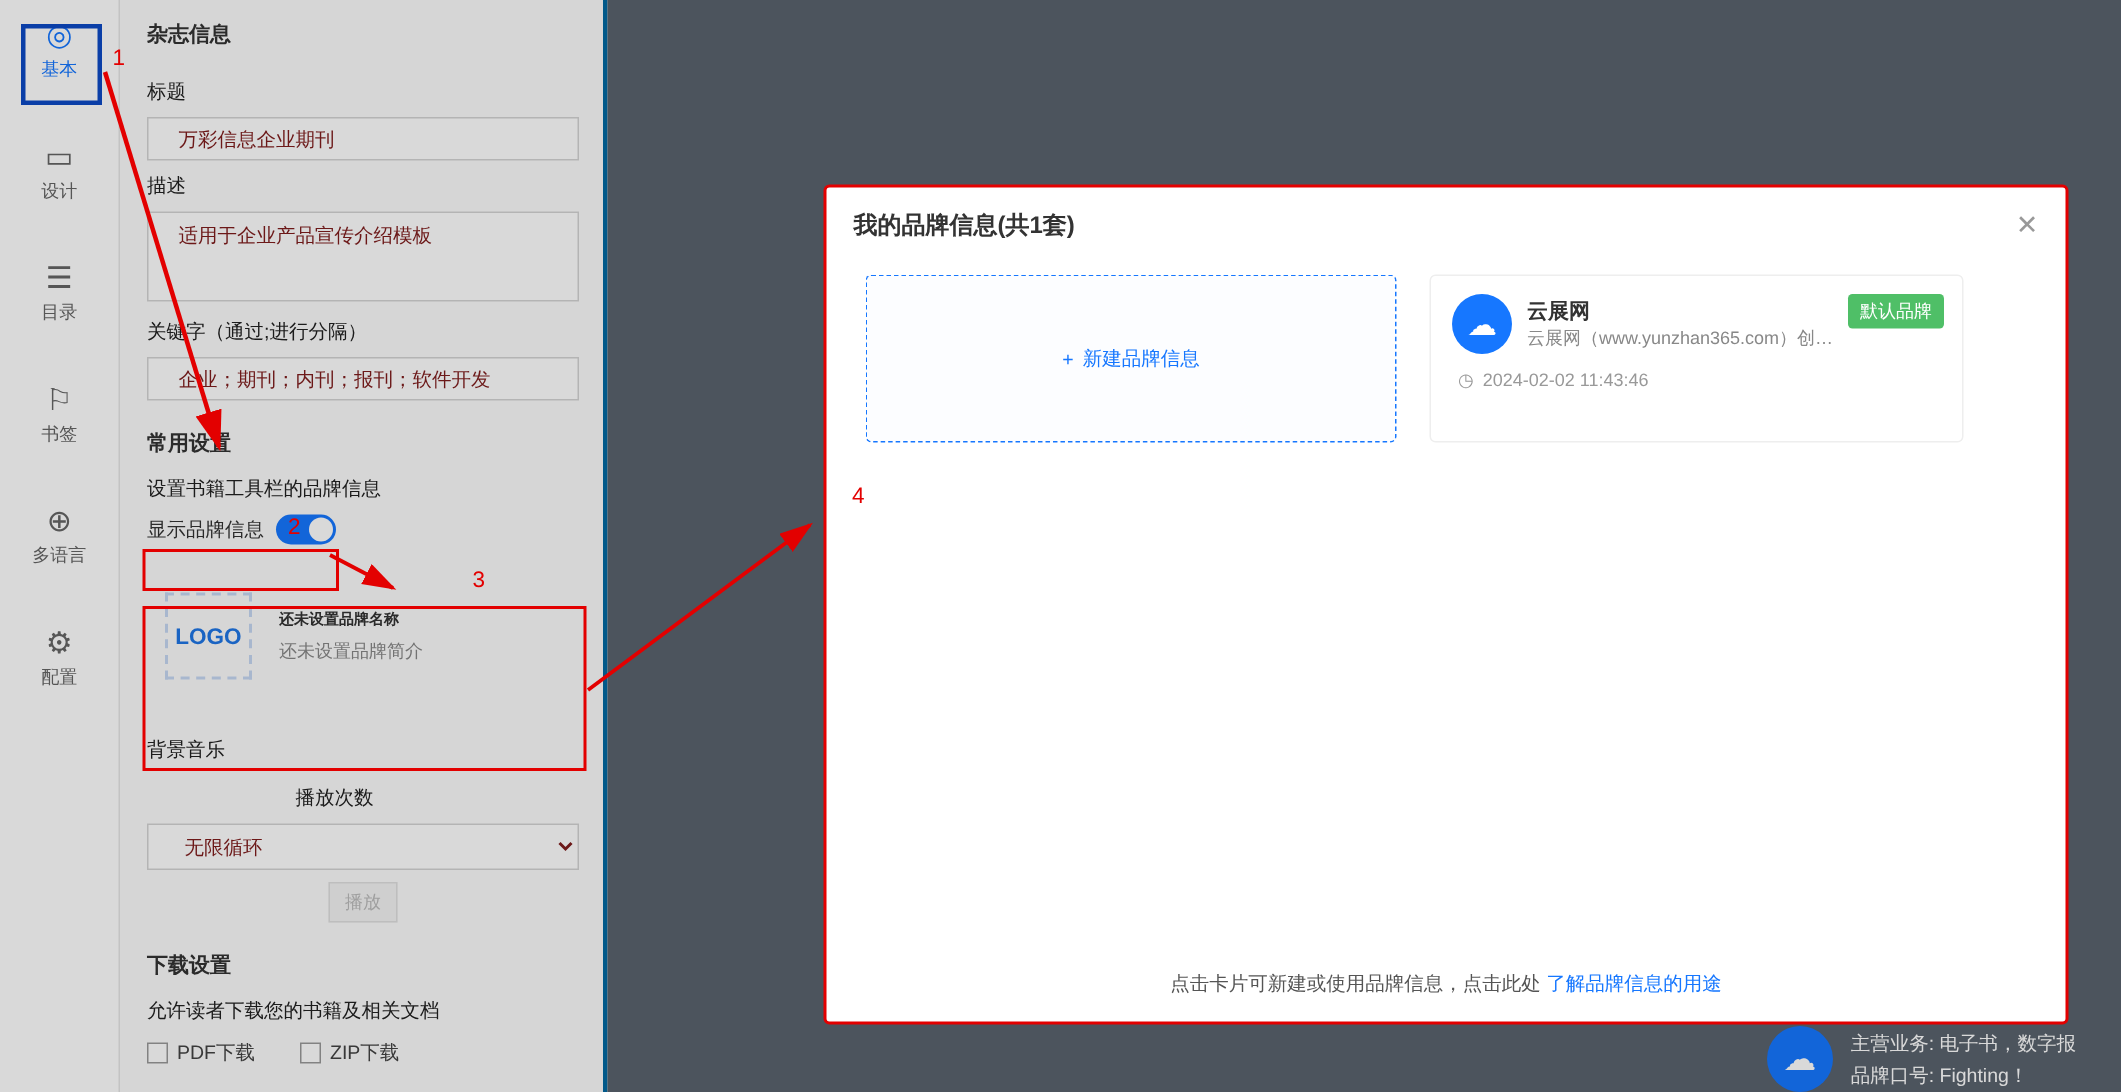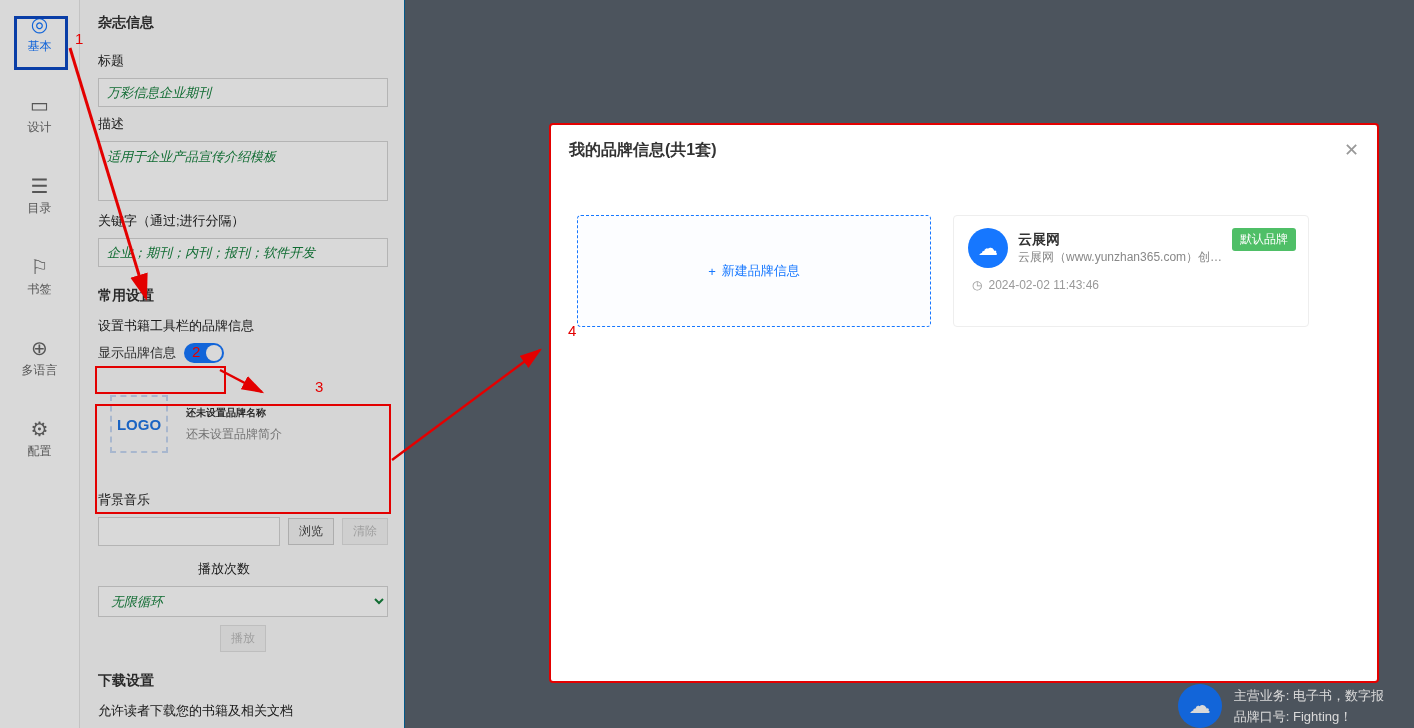--- a/index.html
+++ b/index.html
@@ -44,35 +44,34 @@
     .sidebar-icon { font-size: 20px; line-height: 1; }
     .sidebar-label { font-size: 12px; }
 
     
     .settings-panel {
       position: absolute;
       left: 80px; top: 0;
       width: 325px;
       height: 100%;
       background: #fcfcfc;
-      border-right: 1px solid #0369a1;
+      border-right: 3px solid #0369a1;
       padding: 14px 16px 0 18px;
       overflow-y: auto;
     }
     .section-title { font-size: 14px; font-weight: bold; margin-bottom: 20px; }
     .field-label { font-size: 13px; color: #222; margin: 8px 0 8px 0; }
     .text-input, .textarea, .select {
       width: 100%;
       border: 1px solid #d4d4d4;
       background: #fff;
       font-size: 13px;
-      padding: 6px 8px;
-      color: #15803d;
+      padding: 6px 20px;
+      color: #7f1d1d;
       font-family: inherit;
-      font-style: italic;
     }
     .textarea { height: 60px; resize: none; }
     .sub-section-title { font-size: 14px; font-weight: bold; margin: 20px 0 12px 0; }
     .toggle-row { display: flex; align-items: center; gap: 8px; margin-bottom: 10px; }
     .toggle {
       width: 40px; height: 20px; border-radius: 10px; background: #1677ff; position: relative;
     }
     .toggle::after {
       content: ""; position: absolute; width: 16px; height: 16px; border-radius: 50%;
       background: #fff; top: 2px; right: 2px;
@@ -123,21 +122,20 @@
 
     
     .overlay {
       position: absolute; inset: 0; background: rgba(0,0,0,0.15); z-index: 10;
     }
     .modal {
       position: absolute; left: 549px; top: 123px; width: 830px; height: 560px;
       background: #fff; border-radius: 4px; z-index: 20;
       display: flex; flex-direction: column;
       border: 2px solid #e30000;
-      gap: 32px;
     }
     .modal-header {
       display: flex; justify-content: space-between; align-items: center;
       padding: 14px 18px 10px 18px;
     }
     .modal-title { font-size: 16px; font-weight: bold; }
     .modal-close { font-size: 18px; color: #999; cursor: pointer; }
     .modal-body {
       flex: 1; padding: 12px 26px; display: flex; gap: 22px;
     }
@@ -224,25 +222,20 @@
 
   <div class="brand-card">
     <div class="logo-box">LOGO</div>
     <div>
       <div class="brand-title">还未设置品牌名称</div>
       <div class="brand-sub">还未设置品牌简介</div>
     </div>
   </div>
 
   <div class="field-label" style="margin-top:16px;">背景音乐</div>
-  <div class="two-col">
-    <input class="text-input grow" style="">
-    <button class="small-btn">浏览</button>
-    <button class="small-btn disabled">清除</button>
-  </div>
 
   <div class="two-col" style="margin-top:14px;flex-direction:column;">
     <span class="field-label" style="margin:0;width:90px;">播放次数</span>
     <select class="select grow">
       <option>无限循环</option>
     </select>
     <button class="small-btn disabled">播放</button>
   </div>
 
   <div class="sub-section-title">下载设置</div>
@@ -288,20 +281,23 @@
           <div class="brand-info-name">云展网</div>
           <div class="brand-info-desc">云展网（www.yunzhan365.com）创立于201...</div>
         </div>
       </div>
       <div class="brand-time">
         <span>◷</span>
         <span>2024-02-02 11:43:46</span>
       </div>
     </div>
   </div>
+  <div class="modal-footer">
+    <span>点击卡片可新建或使用品牌信息，点击此处 </span><a>了解品牌信息的用途</a>
+  </div>
 </div>
 
 <div class="anno-box" style="left:14px; top:16px; width:54px; height:54px; border-width:3px; border-color:#0a3ea7;"></div>
 <div class="anno-num" style="left:75px; top:30px;">1</div>
 
 <div class="anno-box" style="left:95px; top:366px; width:131px; height:28px;"></div>
 <div class="anno-num" style="left:192px; top:343px;">2</div>
 
 <div class="anno-box" style="left:95px; top:404px; width:296px; height:110px;"></div>
 <div class="anno-num" style="left:315px; top:378px;">3</div>

